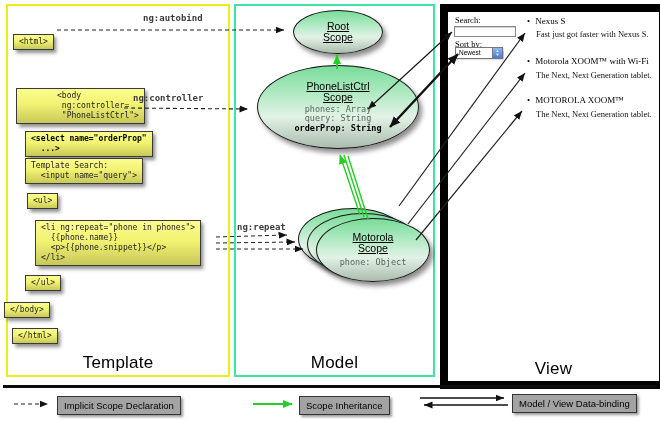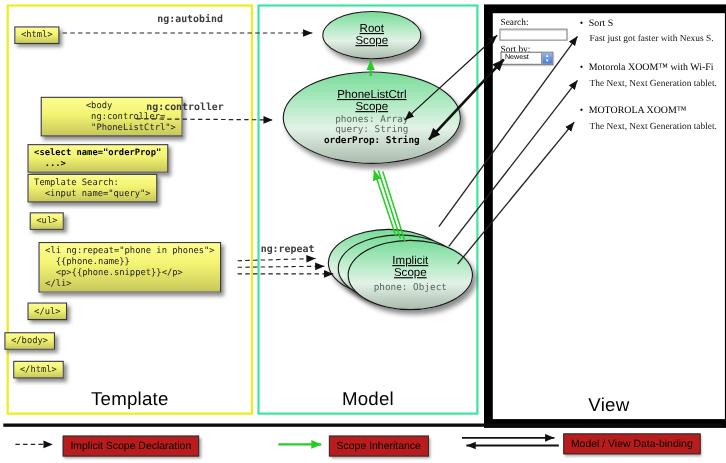--- a/index.html
+++ b/index.html
@@ -45,45 +45,45 @@
        display:flex;flex-direction:column;align-items:center;justify-content:center;color:#fff;}
   .stp::before{content:"▲";font-size:4px;line-height:4px;}
   .stp::after{content:"▼";font-size:4px;line-height:4px;}
   .vtitle{position:absolute;z-index:3;left:527px;font-family:"Liberation Serif",serif;
           font-size:9px;color:#000;white-space:nowrap;}
   .vtitle::before{content:"•";margin-right:5px;}
   .vdesc{position:absolute;z-index:3;left:536px;font-family:"Liberation Serif",serif;
          font-size:8.5px;color:#111;white-space:nowrap;}
   
   .separator{position:absolute;left:3px;top:385px;width:654px;height:3px;background:#0c0c0c;z-index:3;}
-  .lgbox{position:absolute;z-index:3;background:#b91c1c;border:1px solid #333;
+  .lgbox{position:absolute;z-index:3;background:#a3a3a3;border:1px solid #333;
          box-shadow:1.5px 2px 2.5px rgba(0,0,0,0.4);font-size:9.5px;color:#000;
          padding:3px 6px;white-space:nowrap;}
   
   svg.overlay{position:absolute;left:0;top:0;z-index:6;pointer-events:none;}
 </style>
 </head>
 <body>
 
 <div class="stage">
 
   <div class="col col-template">
     <div class="col-label">Template</div>
   </div>
   <div class="col col-model">
     <div class="col-label">Model</div>
   </div>
   <div class="col col-view">
     <div class="col-label">View</div>
   </div>
 
-  <div class="codebox" style="left:13px;top:24px;">
+  <div class="codebox" style="left:13px;top:34px;">
     <div class="cl">&lt;html&gt;</div>
   </div>
-  <div class="codebox" style="left:37px;top:88px;padding-left:40px;">
+  <div class="codebox" style="left:16px;top:88px;padding-left:40px;">
     <div class="cl">&lt;body</div>
     <div class="cl"> ng:controller=</div>
     <div class="cl"> "PhoneListCtrl"&gt;</div>
   </div>
   <div class="codebox bold" style="left:25px;top:131px;">
     <div class="cl">&lt;select name="orderProp"</div>
     <div class="cl">  ...&gt;</div>
   </div>
   <div class="codebox" style="left:25px;top:158px;">
     <div class="cl">Template Search:</div>
@@ -121,34 +121,34 @@
     <div class="etitle">PhoneListCtrl</div>
     <div class="etitle">Scope</div>
     <div class="eprop" style="margin-top:2px;">phones: Array</div>
     <div class="eprop">query: String</div>
     <div class="eprop boldprop">orderProp: String</div>
   </div>
 
   <div class="ellipse" style="left:298px;top:208px;width:108px;height:60px;"></div>
   <div class="ellipse" style="left:307px;top:213px;width:110px;height:60px;"></div>
   <div class="ellipse" style="left:316px;top:218px;width:112px;height:62px;">
-    <div class="etitle">Implicit</div>
+    <div class="etitle">Motorola</div>
     <div class="etitle">Scope</div>
     <div class="eprop" style="margin-top:4px;">phone: Object</div>
   </div>
 
   <div class="vlabel" style="left:455px;top:15px;">Search:</div>
   <input class="vinput" style="left: 454px; top: 26px;" readonly="">
   <div class="vlabel" style="left:455px;top:39px;">Sort by:</div>
   <div class="vselect" style="left:455px;top:47px;">
     <span class="vseltext">Newest</span>
     <span class="stp"></span>
   </div>
 
-  <div class="vtitle" style="top:16px;">Sort S</div>
+  <div class="vtitle" style="top:16px;">Nexus S</div>
   <div class="vdesc" style="top:29px;">Fast just got faster with Nexus S.</div>
   <div class="vtitle" style="top:56px;">Motorola XOOM™  with Wi-Fi</div>
   <div class="vdesc" style="top:70px;">The Next, Next Generation tablet.</div>
   <div class="vtitle" style="top:95px;">MOTOROLA XOOM™</div>
   <div class="vdesc" style="top:109px;">The Next, Next Generation tablet.</div>
 
   <div class="separator"></div>
   <div class="lgbox" style="left:57px;top:396px;">Implicit Scope Declaration</div>
   <div class="lgbox" style="left:512px;top:394px;">Model / View Data-binding</div>
   <div class="lgbox" style="left:299px;top:396px;">Scope Inheritance</div>

